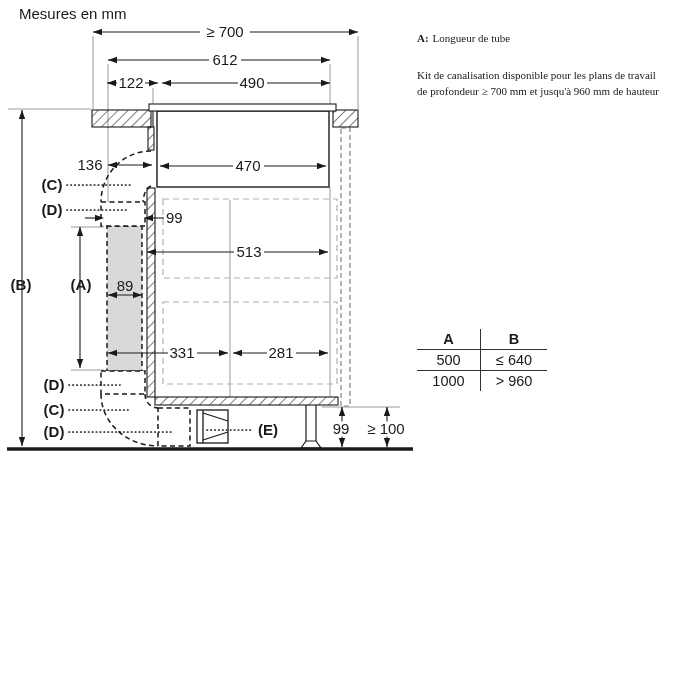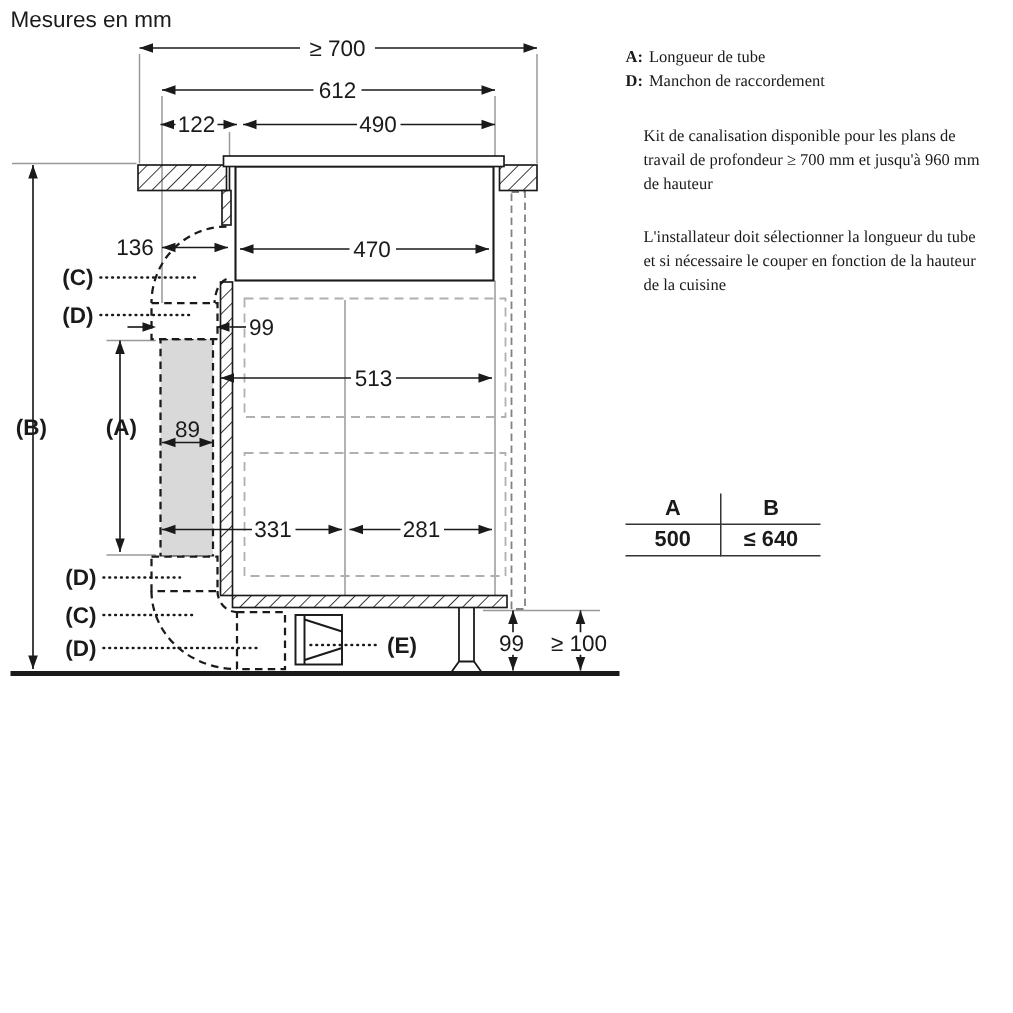--- a/index.html
+++ b/index.html
@@ -1,28 +1,28 @@
 <!DOCTYPE html>
 <html><head>
 <meta charset="utf-8">
 <style>
   html,body{margin:0;padding:0;background:#fff;}
   body{width:675px;height:675px;position:relative;font-family:"Liberation Sans",sans-serif;color:#1a1a1a;}
-  .page-title{position:absolute;left:7px;top:5px;font-size:15px;}
+  .page-title{position:absolute;left:19px;top:5px;font-size:15px;}
   .drawing{position:absolute;left:0;top:0;}
   .right-col{position:absolute;left:417px;top:30px;width:248px;font-size:11px;line-height:16px;font-family:Liberation Serif, serif;}
   .legend-row b{font-weight:bold;margin-right:4px;}
-  .para{margin:12px;}
+  .para{margin:0;}
   .para1{margin-top:21px;}
   .para2{margin-top:19px;}
   .spec-table{position:absolute;left:417px;top:329px;border-collapse:collapse;}
   .spec-table td{width:63px;height:20px;text-align:center;vertical-align:middle;font-size:14.5px;padding:0;}
   .spec-table td.colb{width:66px;}
   .spec-table tr.hdr td{font-weight:bold;border-bottom:1.3px solid #333;}
-  .spec-table tr.r1 td{border-bottom:1.3px solid #333;font-weight:bold;}
+  .spec-table tr.r1 td{border-bottom:1.3px solid #333;}
   .spec-table td.cola{border-right:1.3px solid #333;}
   svg text{fill:#1a1a1a;}
   .dim{font-size:15px;}
   .lbl{font-size:15px;font-weight:bold;}
   .dimline{stroke:#1a1a1a;stroke-width:1.1;}
   .ext{stroke:#999;stroke-width:1;}
   .ah{fill:#1a1a1a;}
   .wbg{fill:#fff;}
   .duct{fill:none;stroke:#1a1a1a;stroke-width:1.5;stroke-dasharray:5,3.5;}
   .leader{stroke:#1a1a1a;stroke-width:1.7;stroke-dasharray:0.5,3.4;stroke-linecap:round;fill:none;}
@@ -219,30 +219,32 @@
     <line class="leader" x1="69" y1="432" x2="172" y2="432"></line>
     <text class="lbl" x="54" y="437" text-anchor="middle">(D)</text>
     <line class="leader" x1="207" y1="430" x2="252" y2="430"></line>
     <text class="lbl" x="268" y="435" text-anchor="middle">(E)</text>
   </g>
 </svg>
 
 <div class="right-col">
   <div>
     <div class="legend-row"><b>A:</b><span>Longueur de tube</span></div>
-    <div class="legend-row"><b>D:</b><span>Manchon de raccordement</span></div>
   </div>
   <p class="para para1">Kit de canalisation disponible pour les plans de travail de profondeur ≥ 700 mm et jusqu'à 960 mm de hauteur</p>
-  <p class="para para2">L'installateur doit sélectionner la longueur du tube et si nécessaire le couper en fonction de la hauteur de la cuisine</p>
 </div>
 
 <table class="spec-table">
   <tbody>
       <tr class="hdr">
     <td class="cola">A</td>
     <td class="colb">B</td>
   </tr>
   <tr class="r1">
     <td class="cola">500</td>
     <td class="colb">≤ 640</td>
   </tr>
+  <tr class="r2">
+    <td class="cola">1000</td>
+    <td class="colb">&gt; 960</td>
+  </tr>
 </tbody>
   </table>
 
 </body></html>

